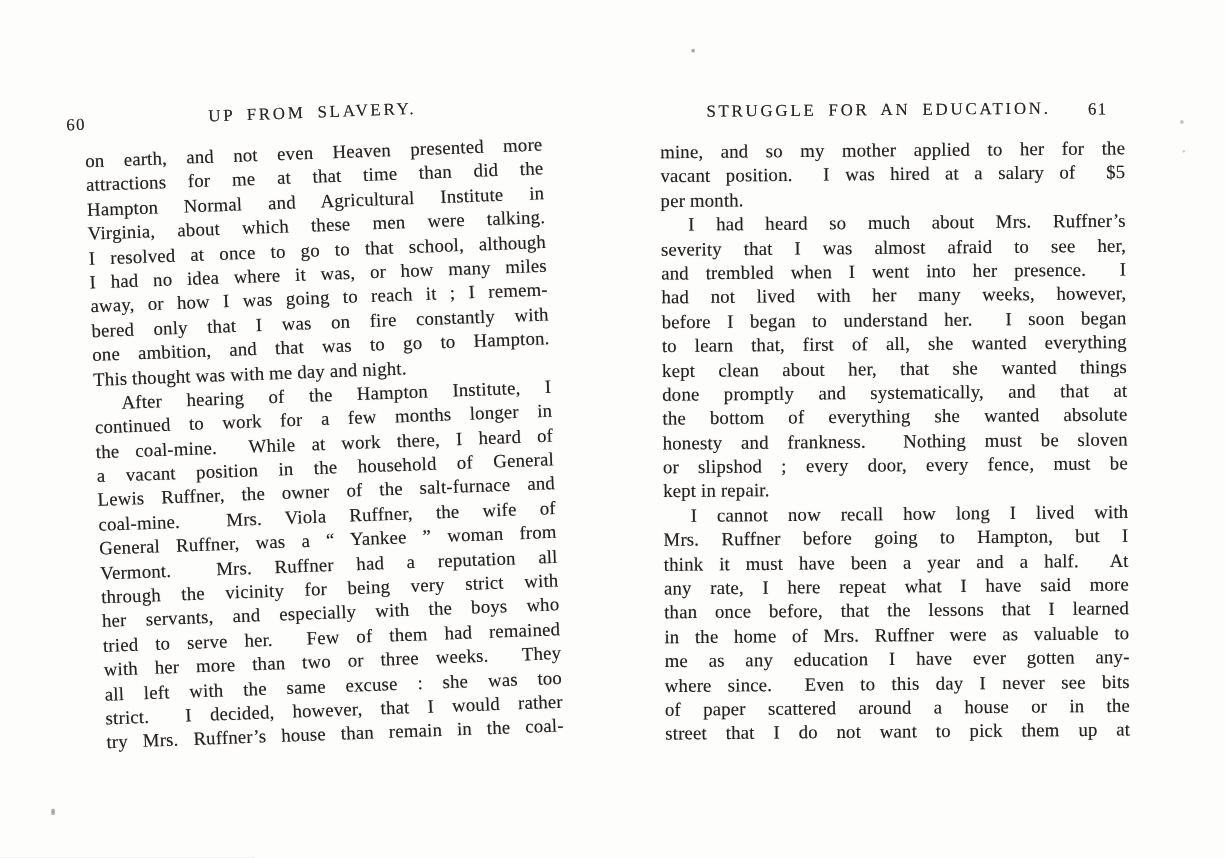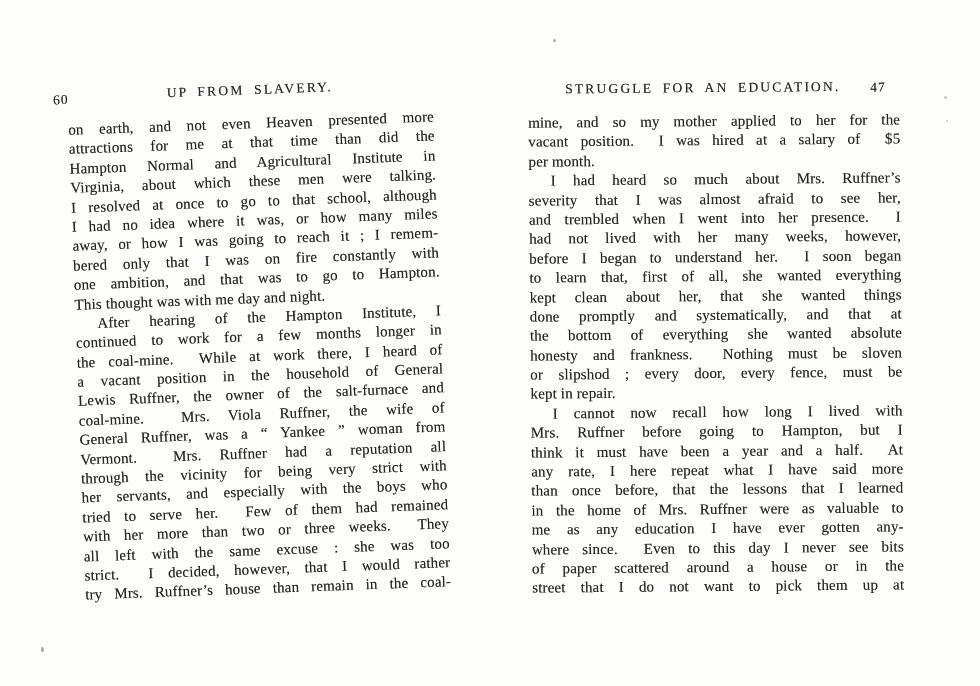--- a/index.html
+++ b/index.html
@@ -116,21 +116,21 @@
         <div class="line">with her more than two or three weeks.&nbsp; They</div>
         <div class="line">all left with the same excuse : she was too</div>
         <div class="line">strict.&nbsp; I decided, however, that I would rather</div>
         <div class="line">try Mrs. Ruffner’s house than remain in the coal-</div>
       </div>
   </div>
 
   <div class="page page-right">
     <div class="running-head">
       <span class="head-title">STRUGGLE FOR AN EDUCATION.</span>
-      <span class="pgnum">47</span>
+      <span class="pgnum">61</span>
     </div>
     <div class="body-text">
         <div class="line">mine, and so my mother applied to her for the</div>
         <div class="line">vacant position.&nbsp; I was hired at a salary of&nbsp; $5</div>
         <div class="line para-end">per month.</div>
         <div class="line indent">I had heard so much about Mrs. Ruffner’s</div>
         <div class="line">severity that I was almost afraid to see her,</div>
         <div class="line">and trembled when I went into her presence.&nbsp; I</div>
         <div class="line">had not lived with her many weeks, however,</div>
         <div class="line">before I began to understand her.&nbsp; I soon began</div>

